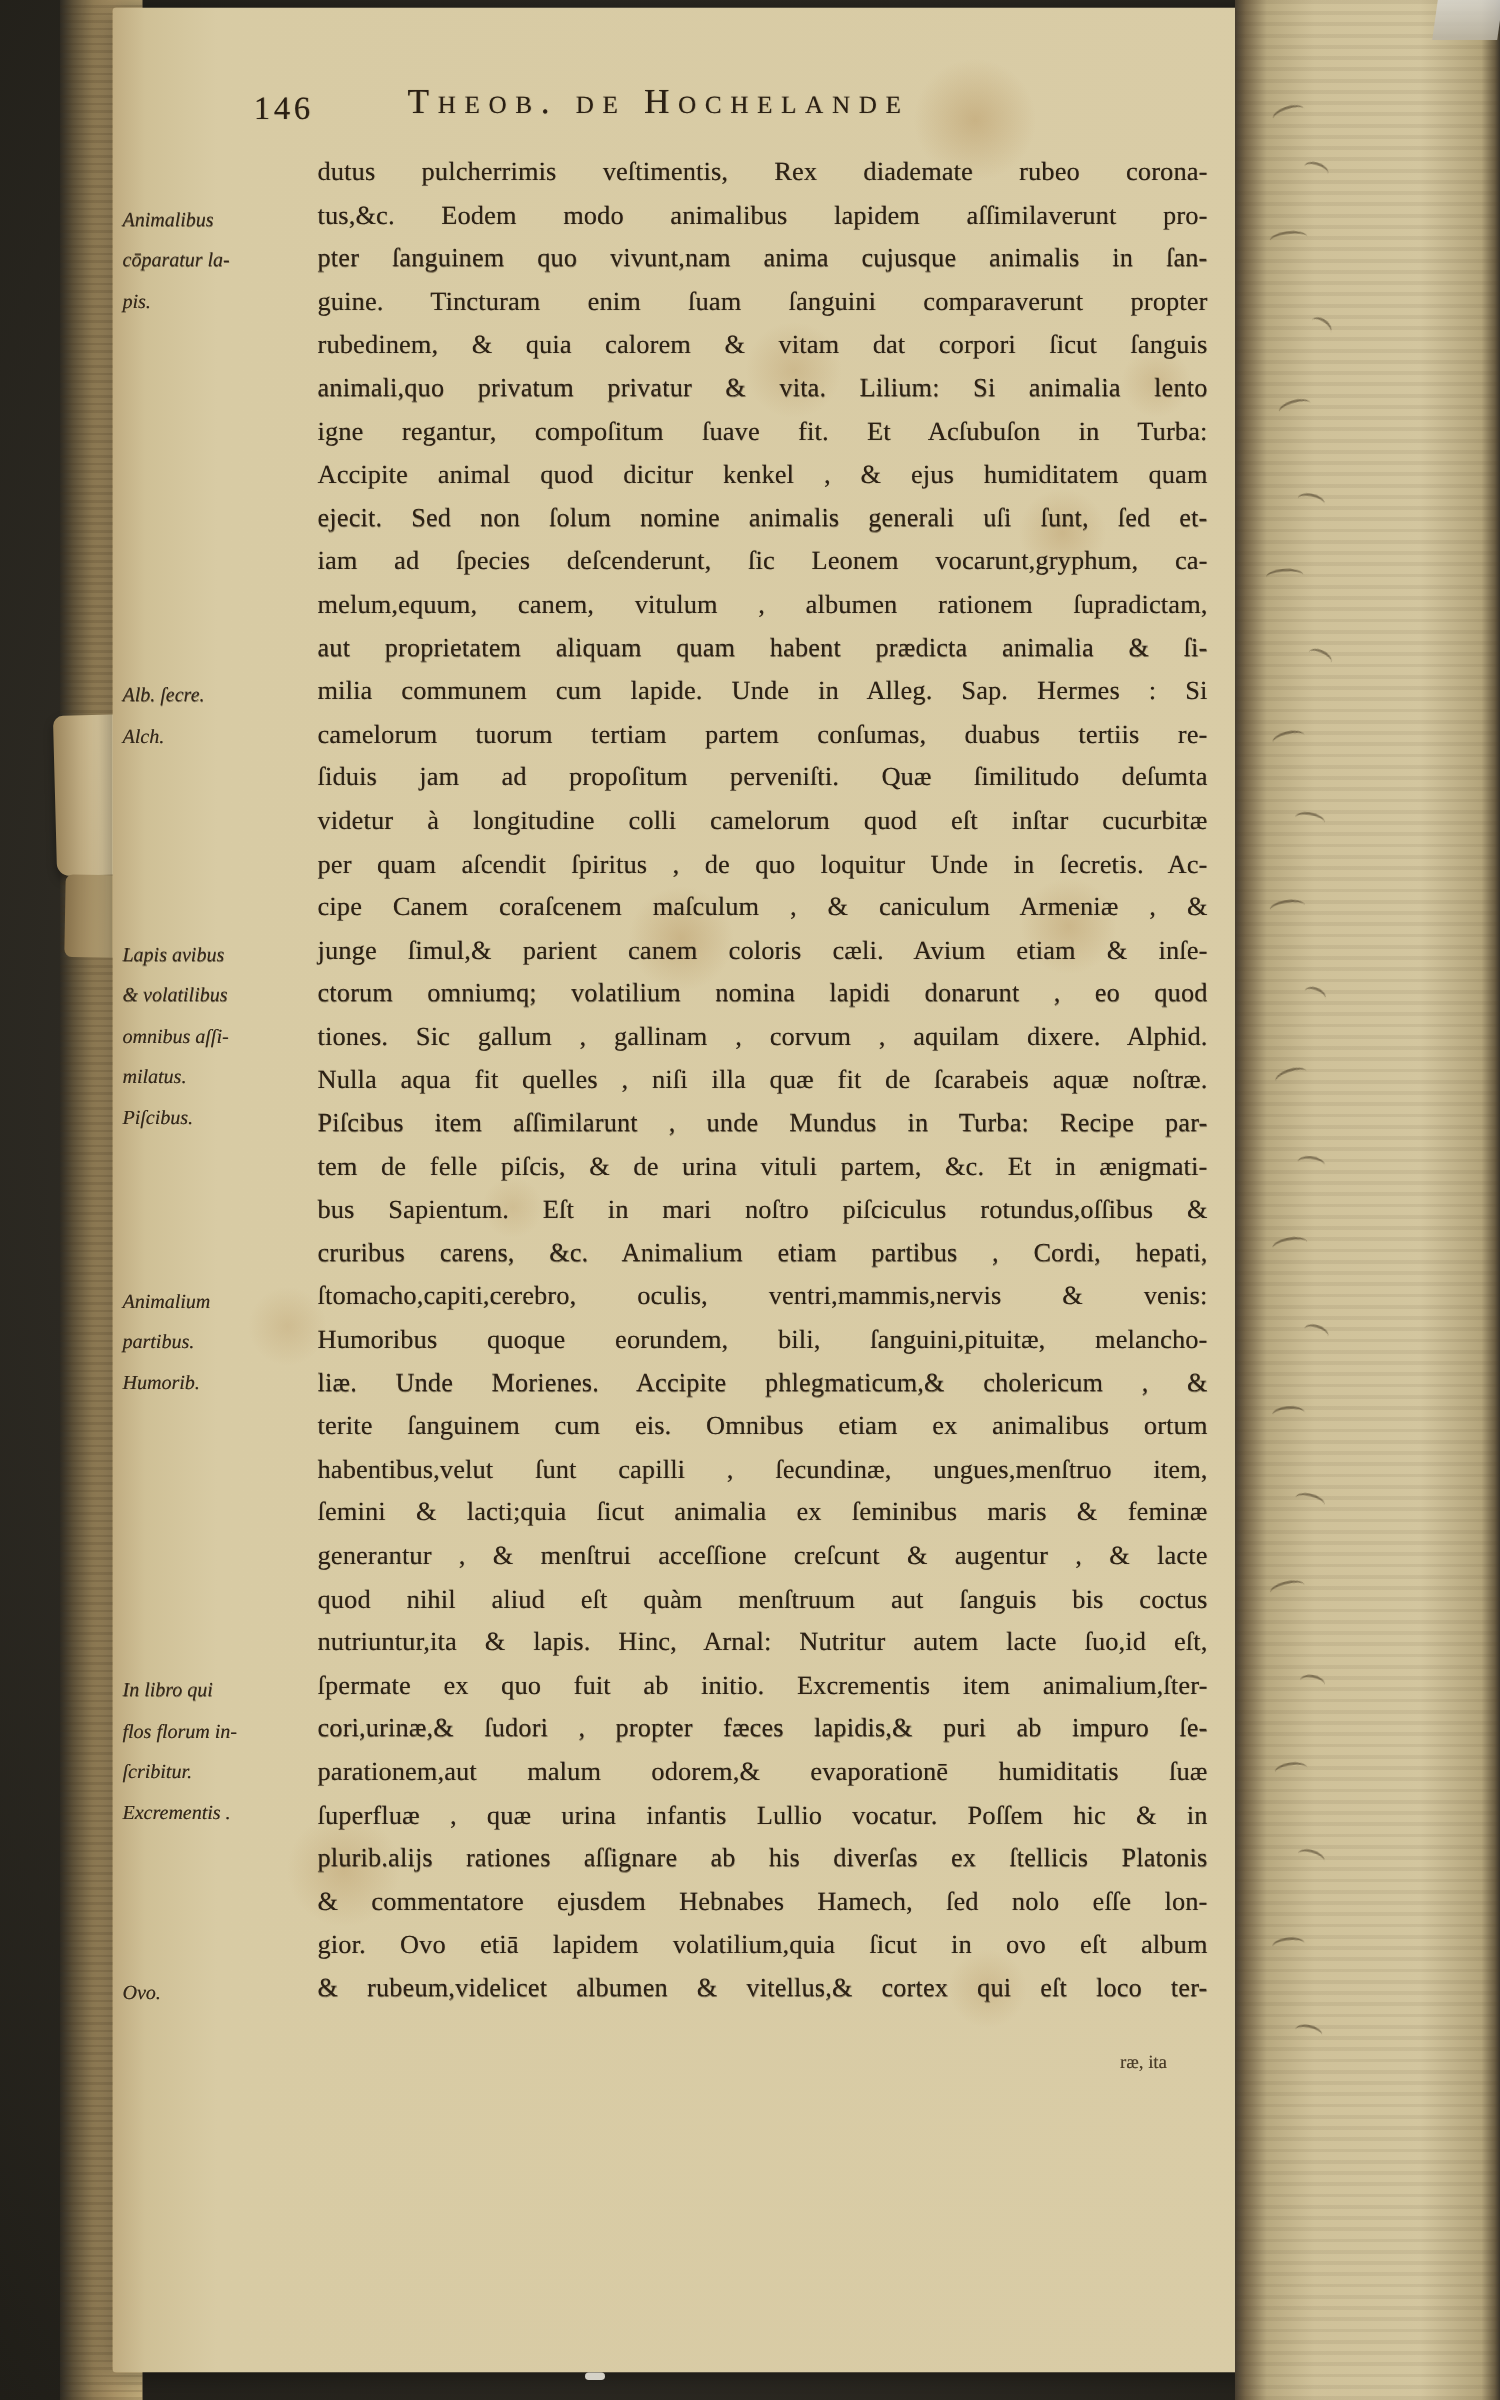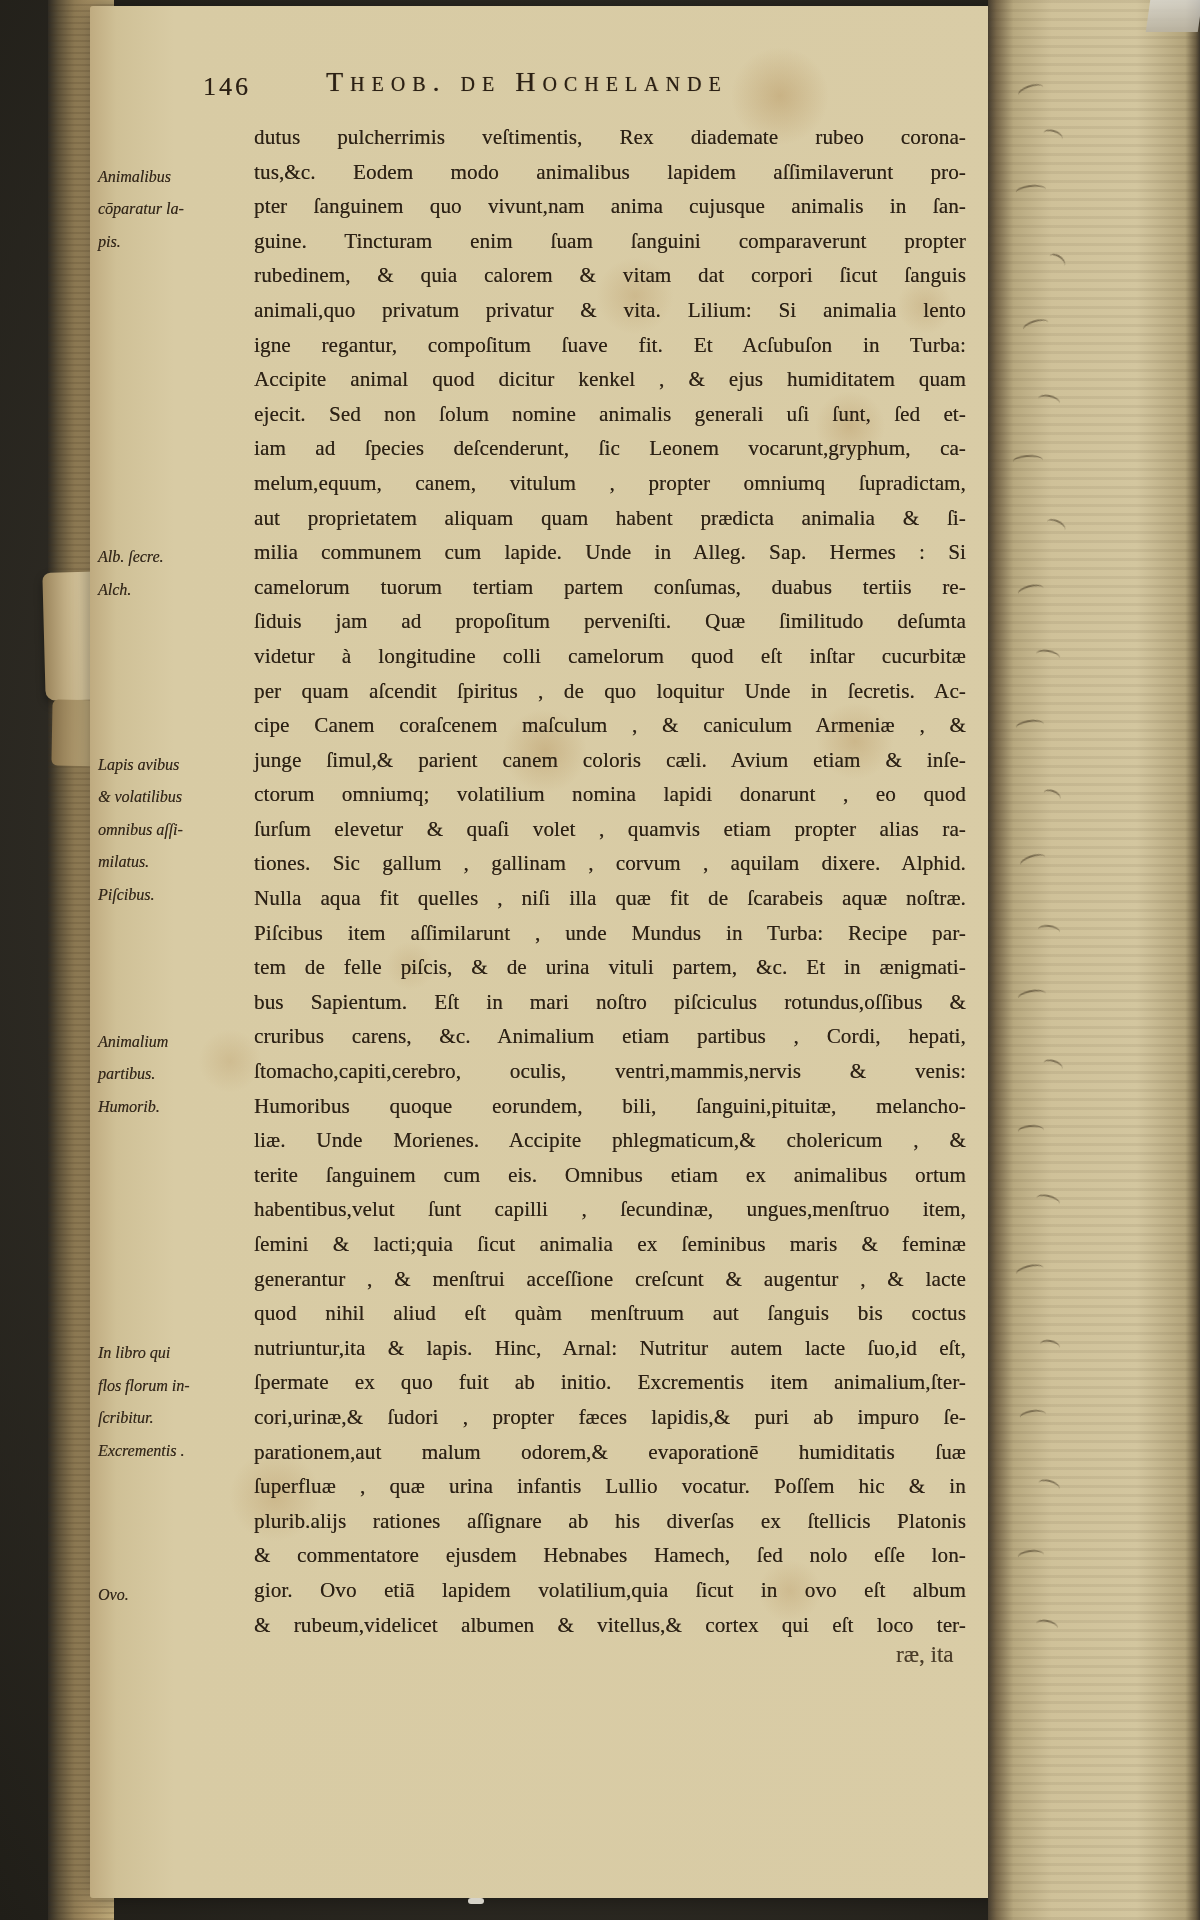--- a/index.html
+++ b/index.html
@@ -41,21 +41,21 @@
 
   .body{position:absolute;top:114px;left:164px;width:712px;}
   .bline{line-height:34.6px;font-size:21px;letter-spacing:.15px;white-space:normal;
     text-align:justify;text-align-last:justify;color:#2c2115;
     text-shadow:.25px .35px .55px rgba(43,32,18,.62);}
 
   .mnote{position:absolute;left:8px;width:132px;font-style:italic;font-size:16px;
     line-height:32.5px;color:#33271a;text-shadow:.2px .3px .5px rgba(43,32,18,.55);}
   .mnote div{white-space:nowrap;}
 
-  .catchword{position:absolute;left:806px;top:1636px;font-size:23px;color:#4a3c28;
+  .catchword{position:absolute;left:806px;top:1636px;font-size:15px;color:#4a3c28;
     text-shadow:.2px .3px .5px rgba(60,45,25,.5);}
 
   
   .edge-right{position:absolute;left:988px;top:0;width:212px;height:100%;
     background:
       repeating-linear-gradient(0deg, rgba(70,55,32,.08) 0 3px, rgba(255,255,255,0) 3px 9px),
       linear-gradient(90deg,#463d2f 0%,#77674a 4%,#b7a87f 12%,#cfc199 30%,#d3c69f 70%,#b3a47b 93%,#6a5d43 98%,#3a342a 100%);}
   .corner-light{position:absolute;left:1148px;top:0;width:52px;height:32px;
     background:linear-gradient(180deg,#d9d7d0,#b9b3a4);opacity:.85;transform:skewX(-8deg);}
   .ink-mark{position:absolute;height:10px;border-top:2px solid rgba(52,39,22,.5);
@@ -79,31 +79,30 @@
         <div class="bline">dutus pulcherrimis veſtimentis, Rex diademate rubeo corona-</div>
         <div class="bline">tus,&amp;c.  Eodem modo animalibus lapidem aſſimilaverunt pro-</div>
         <div class="bline">pter ſanguinem quo vivunt,nam anima cujusque animalis in ſan-</div>
         <div class="bline">guine.  Tincturam enim ſuam ſanguini comparaverunt propter</div>
         <div class="bline">rubedinem, &amp; quia calorem &amp; vitam dat corpori ſicut ſanguis</div>
         <div class="bline">animali,quo privatum privatur &amp; vita.  Lilium: Si animalia lento</div>
         <div class="bline">igne regantur, compoſitum ſuave fit.  Et Acſubuſon in Turba:</div>
         <div class="bline">Accipite animal quod dicitur kenkel , &amp; ejus humiditatem quam</div>
         <div class="bline">ejecit.  Sed non ſolum nomine animalis generali uſi ſunt, ſed et-</div>
         <div class="bline">iam ad ſpecies deſcenderunt, ſic Leonem vocarunt,gryphum, ca-</div>
-        <div class="bline">melum,equum, canem, vitulum , propter omniumq ſupradictam,</div>
+        <div class="bline">melum,equum, canem, vitulum , albumen rationem ſupradictam,</div>
         <div class="bline">aut proprietatem aliquam quam habent prædicta animalia &amp; ſi-</div>
         <div class="bline">milia communem cum lapide.  Unde in Alleg. Sap. Hermes : Si</div>
         <div class="bline">camelorum tuorum tertiam partem conſumas, duabus tertiis re-</div>
         <div class="bline">ſiduis jam ad propoſitum perveniſti.  Quæ ſimilitudo deſumta</div>
         <div class="bline">videtur à longitudine colli camelorum quod eſt inſtar cucurbitæ</div>
         <div class="bline">per quam aſcendit ſpiritus , de quo loquitur Unde in ſecretis.  Ac-</div>
         <div class="bline">cipe Canem coraſcenem maſculum , &amp; caniculum Armeniæ , &amp;</div>
         <div class="bline">junge ſimul,&amp; parient canem coloris cæli.  Avium etiam &amp; inſe-</div>
         <div class="bline">ctorum omniumq; volatilium nomina lapidi donarunt , eo quod</div>
-        <div class="bline">ſurſum elevetur &amp; quaſi volet , quamvis etiam propter alias ra-</div>
         <div class="bline">tiones.  Sic gallum , gallinam , corvum , aquilam dixere.  Alphid.</div>
         <div class="bline">Nulla aqua fit quelles , niſi illa quæ fit de ſcarabeis aquæ noſtræ.</div>
         <div class="bline">Piſcibus item aſſimilarunt , unde Mundus in Turba:  Recipe par-</div>
         <div class="bline">tem de felle piſcis, &amp; de urina vituli partem, &amp;c.  Et in ænigmati-</div>
         <div class="bline">bus Sapientum.  Eſt in mari noſtro piſciculus rotundus,oſſibus &amp;</div>
         <div class="bline">cruribus carens, &amp;c.  Animalium etiam partibus , Cordi, hepati,</div>
         <div class="bline">ſtomacho,capiti,cerebro, oculis, ventri,mammis,nervis &amp; venis:</div>
         <div class="bline">Humoribus quoque eorundem, bili, ſanguini,pituitæ, melancho-</div>
         <div class="bline">liæ.  Unde Morienes.  Accipite phlegmaticum,&amp; cholericum , &amp;</div>
         <div class="bline">terite ſanguinem cum eis.  Omnibus etiam ex animalibus ortum</div>

